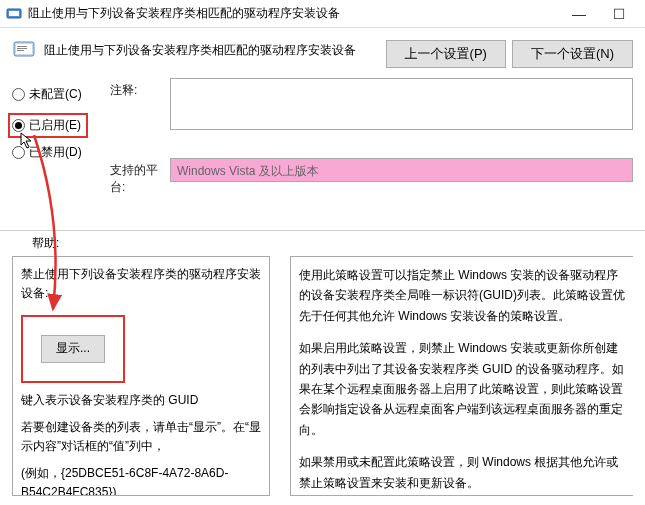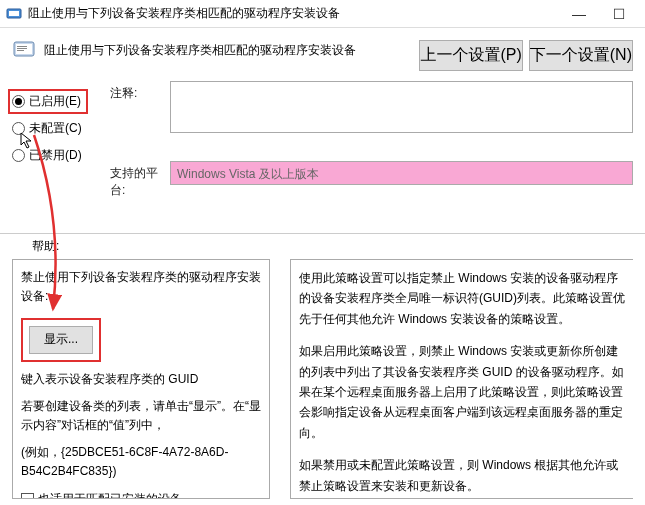--- a/index.html
+++ b/index.html
@@ -36,22 +36,22 @@
     align-items: flex-start;
   }
   .header .hicon {
     width: 24px; height: 24px; margin-right: 8px; flex-shrink: 0;
   }
   .header .htitle { font-size: 12px; flex: 1; padding-top: 4px; }
   .header .hbtns { display: flex; gap: 6px; margin-left: auto; padding-top: 2px; }
   .btn {
     border: 1px solid #adadad;
     background: #e1e1e1;
-    padding: 4px 0;
-    font-size: 16px;
+    padding: 4px 18px;
+    font-size: 13px;
     font-family: inherit;
     min-width: 90px;
     cursor: pointer;
   }
   .body-top {
     display: flex;
     padding: 4px 12px 0 12px;
   }
   .radios {
     width: 90px;
@@ -185,27 +185,27 @@
   </span>
   <div class="htitle">阻止使用与下列设备安装程序类相匹配的驱动程序安装设备</div>
   <div class="hbtns">
     <button class="btn">上一个设置(P)</button>
     <button class="btn">下一个设置(N)</button>
   </div>
 </div>
 
 <div class="body-top">
   <div class="radios">
+    <div class="radio-row">
+      <span class="rb"></span>
+        <span>未配置(C)</span>
+    </div>
     <div class="radio-row selected highlighted">
       <span class="rb"></span>
         <span>已启用(E)</span>
-    </div>
-    <div class="radio-row">
-      <span class="rb"></span>
-        <span>未配置(C)</span>
     </div>
     <div class="radio-row">
       <span class="rb"></span>
         <span>已禁用(D)</span>
     </div>
   </div>
   <div class="right-col">
     <div class="field-row">
       <div class="flabel">注释:</div>
       <div class="comment-box"></div>
@@ -220,21 +220,21 @@
 <div class="divider"></div>
 
 <div class="mid-labels">
   <div class="r">帮助:</div>
 </div>
 
 <div class="panes">
   <div class="pane-left">
     <p>禁止使用下列设备安装程序类的驱动程序安装设备:</p>
     <span class="red-box">
-      <span class="showbtn" style="margin:4px">显示...</span>
+      <span class="showbtn" style="margin:16px">显示...</span>
     </span>
     <p>键入表示设备安装程序类的 GUID</p>
     <p>若要创建设备类的列表，请单击“显示”。在“显示内容”对话框的“值”列中，</p>
     <p>(例如，{25DBCE51-6C8F-4A72-8A6D-B54C2B4FC835})</p>
     <div class="checkbox-row">
       <span class="cb"></span>
       <span>也适用于匹配已安装的设备。</span>
     </div>
   </div>
   <div class="pane-right">

